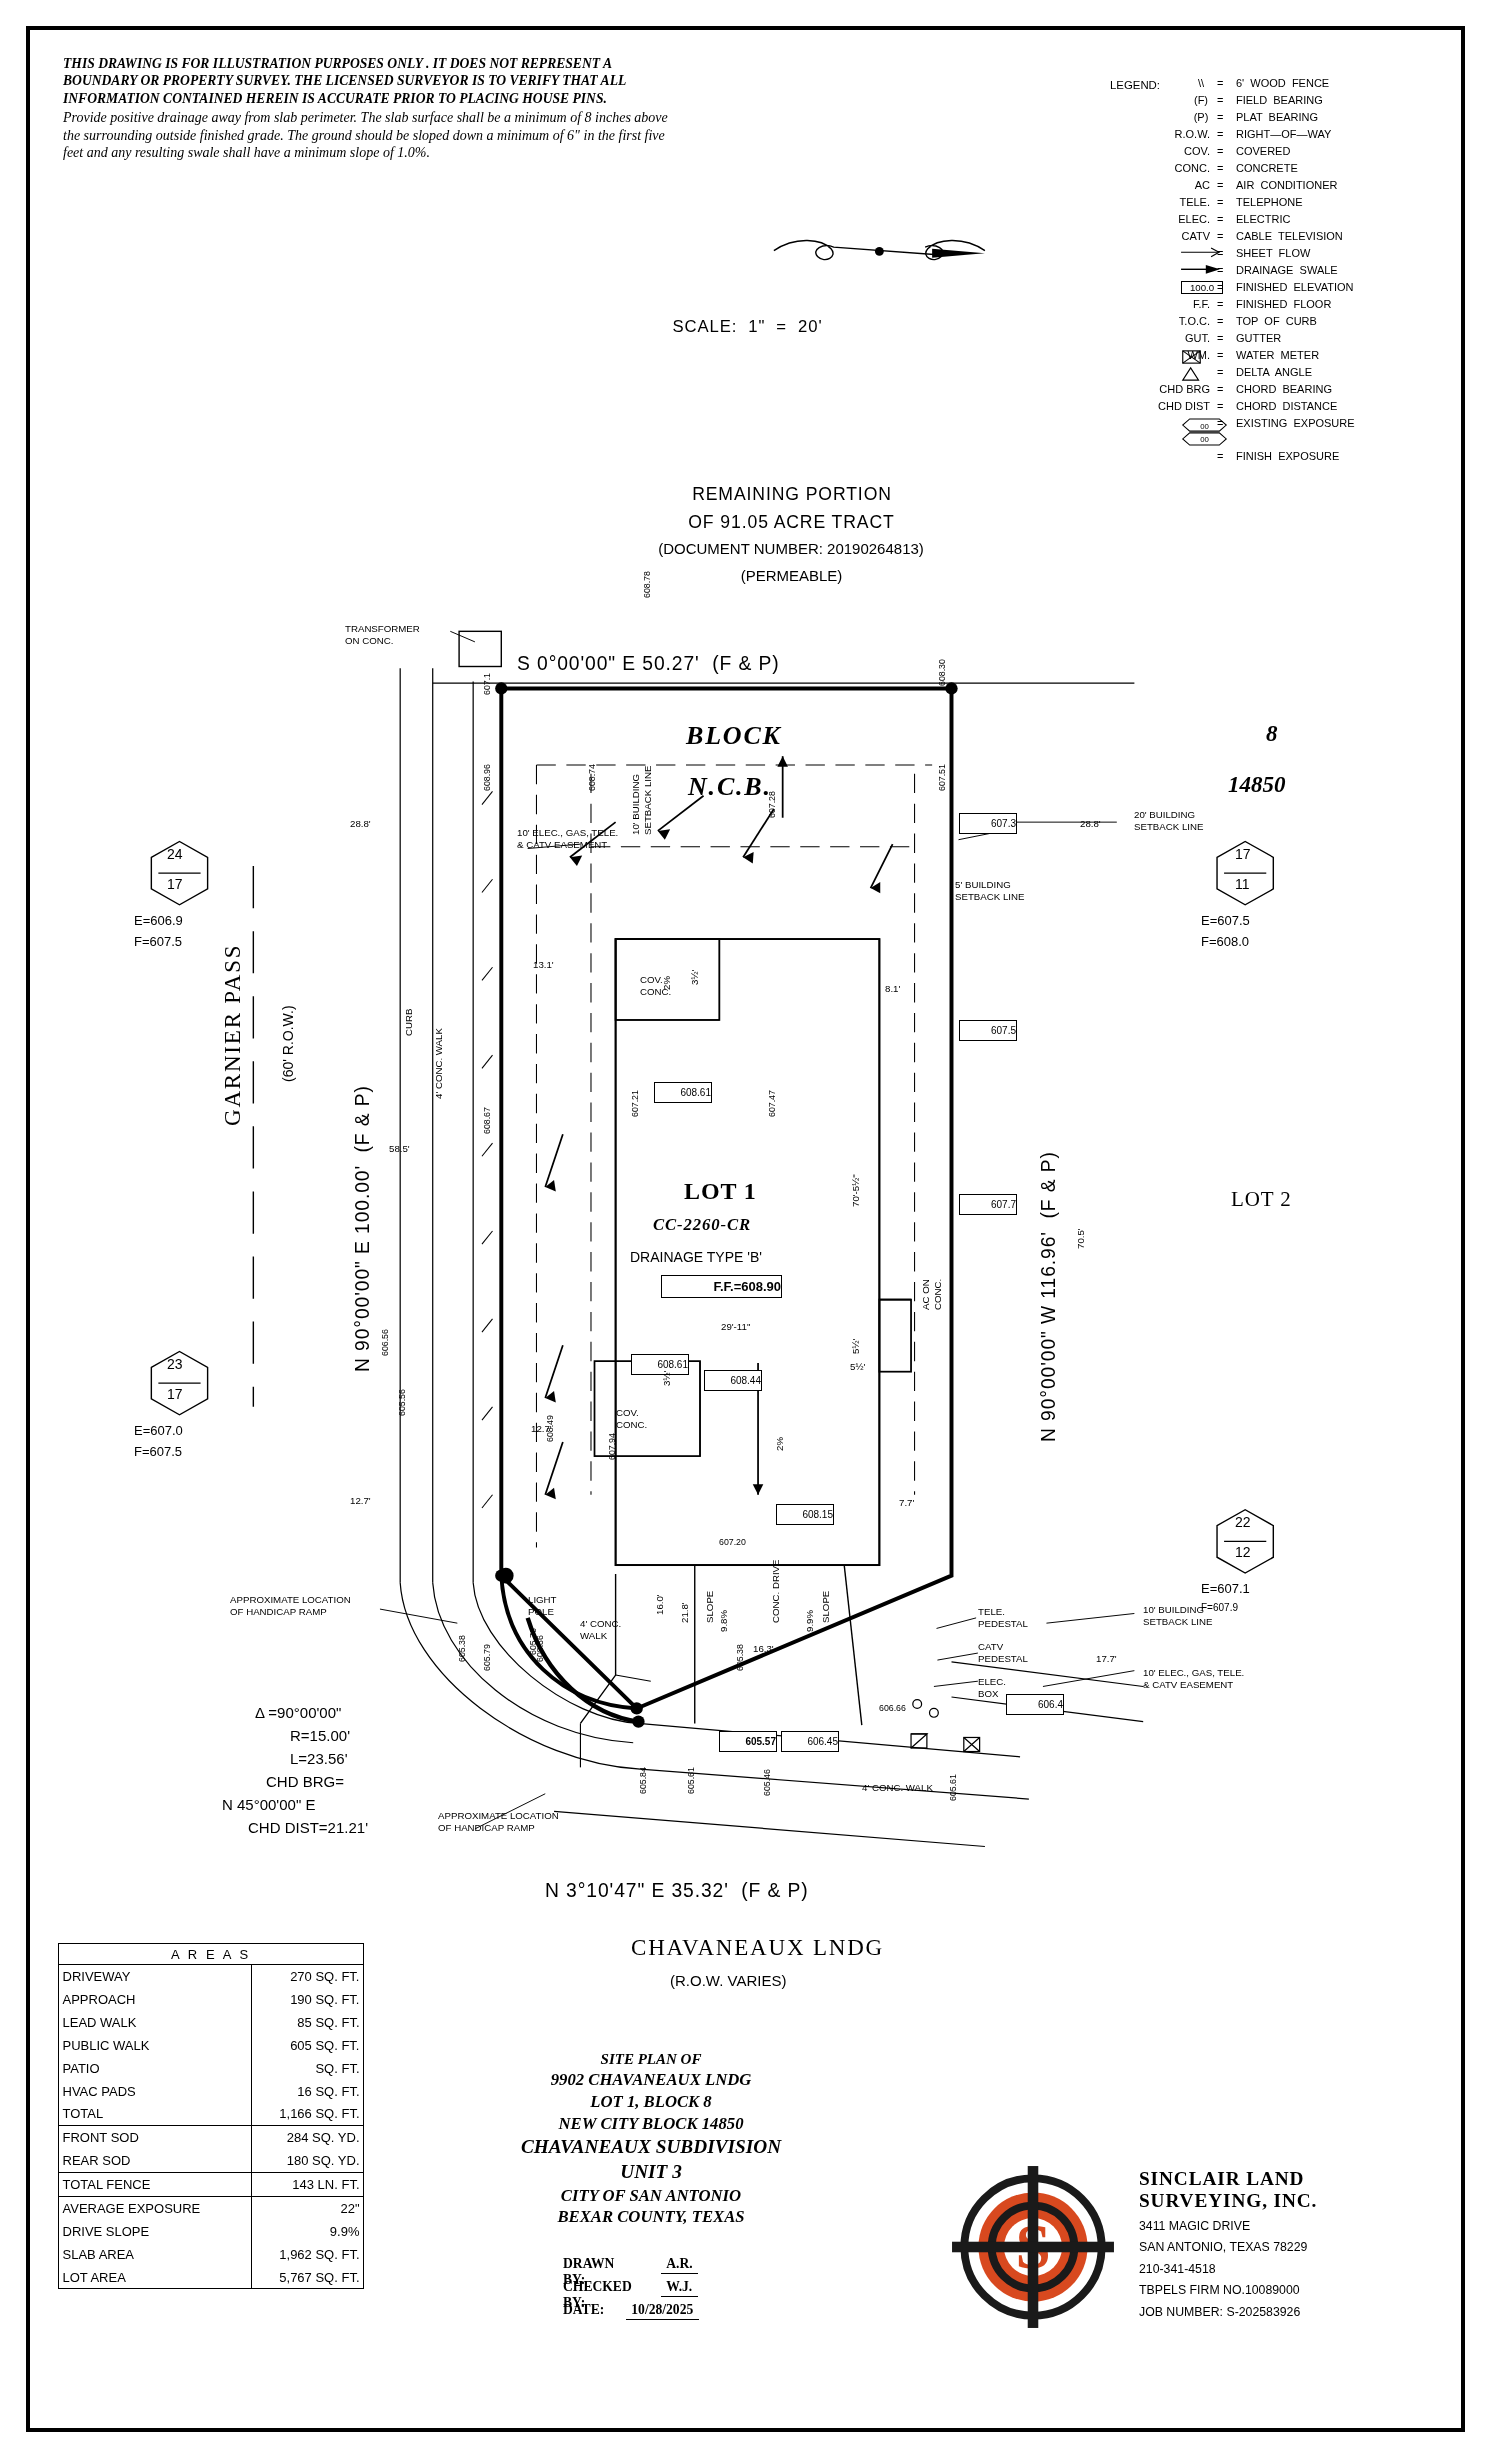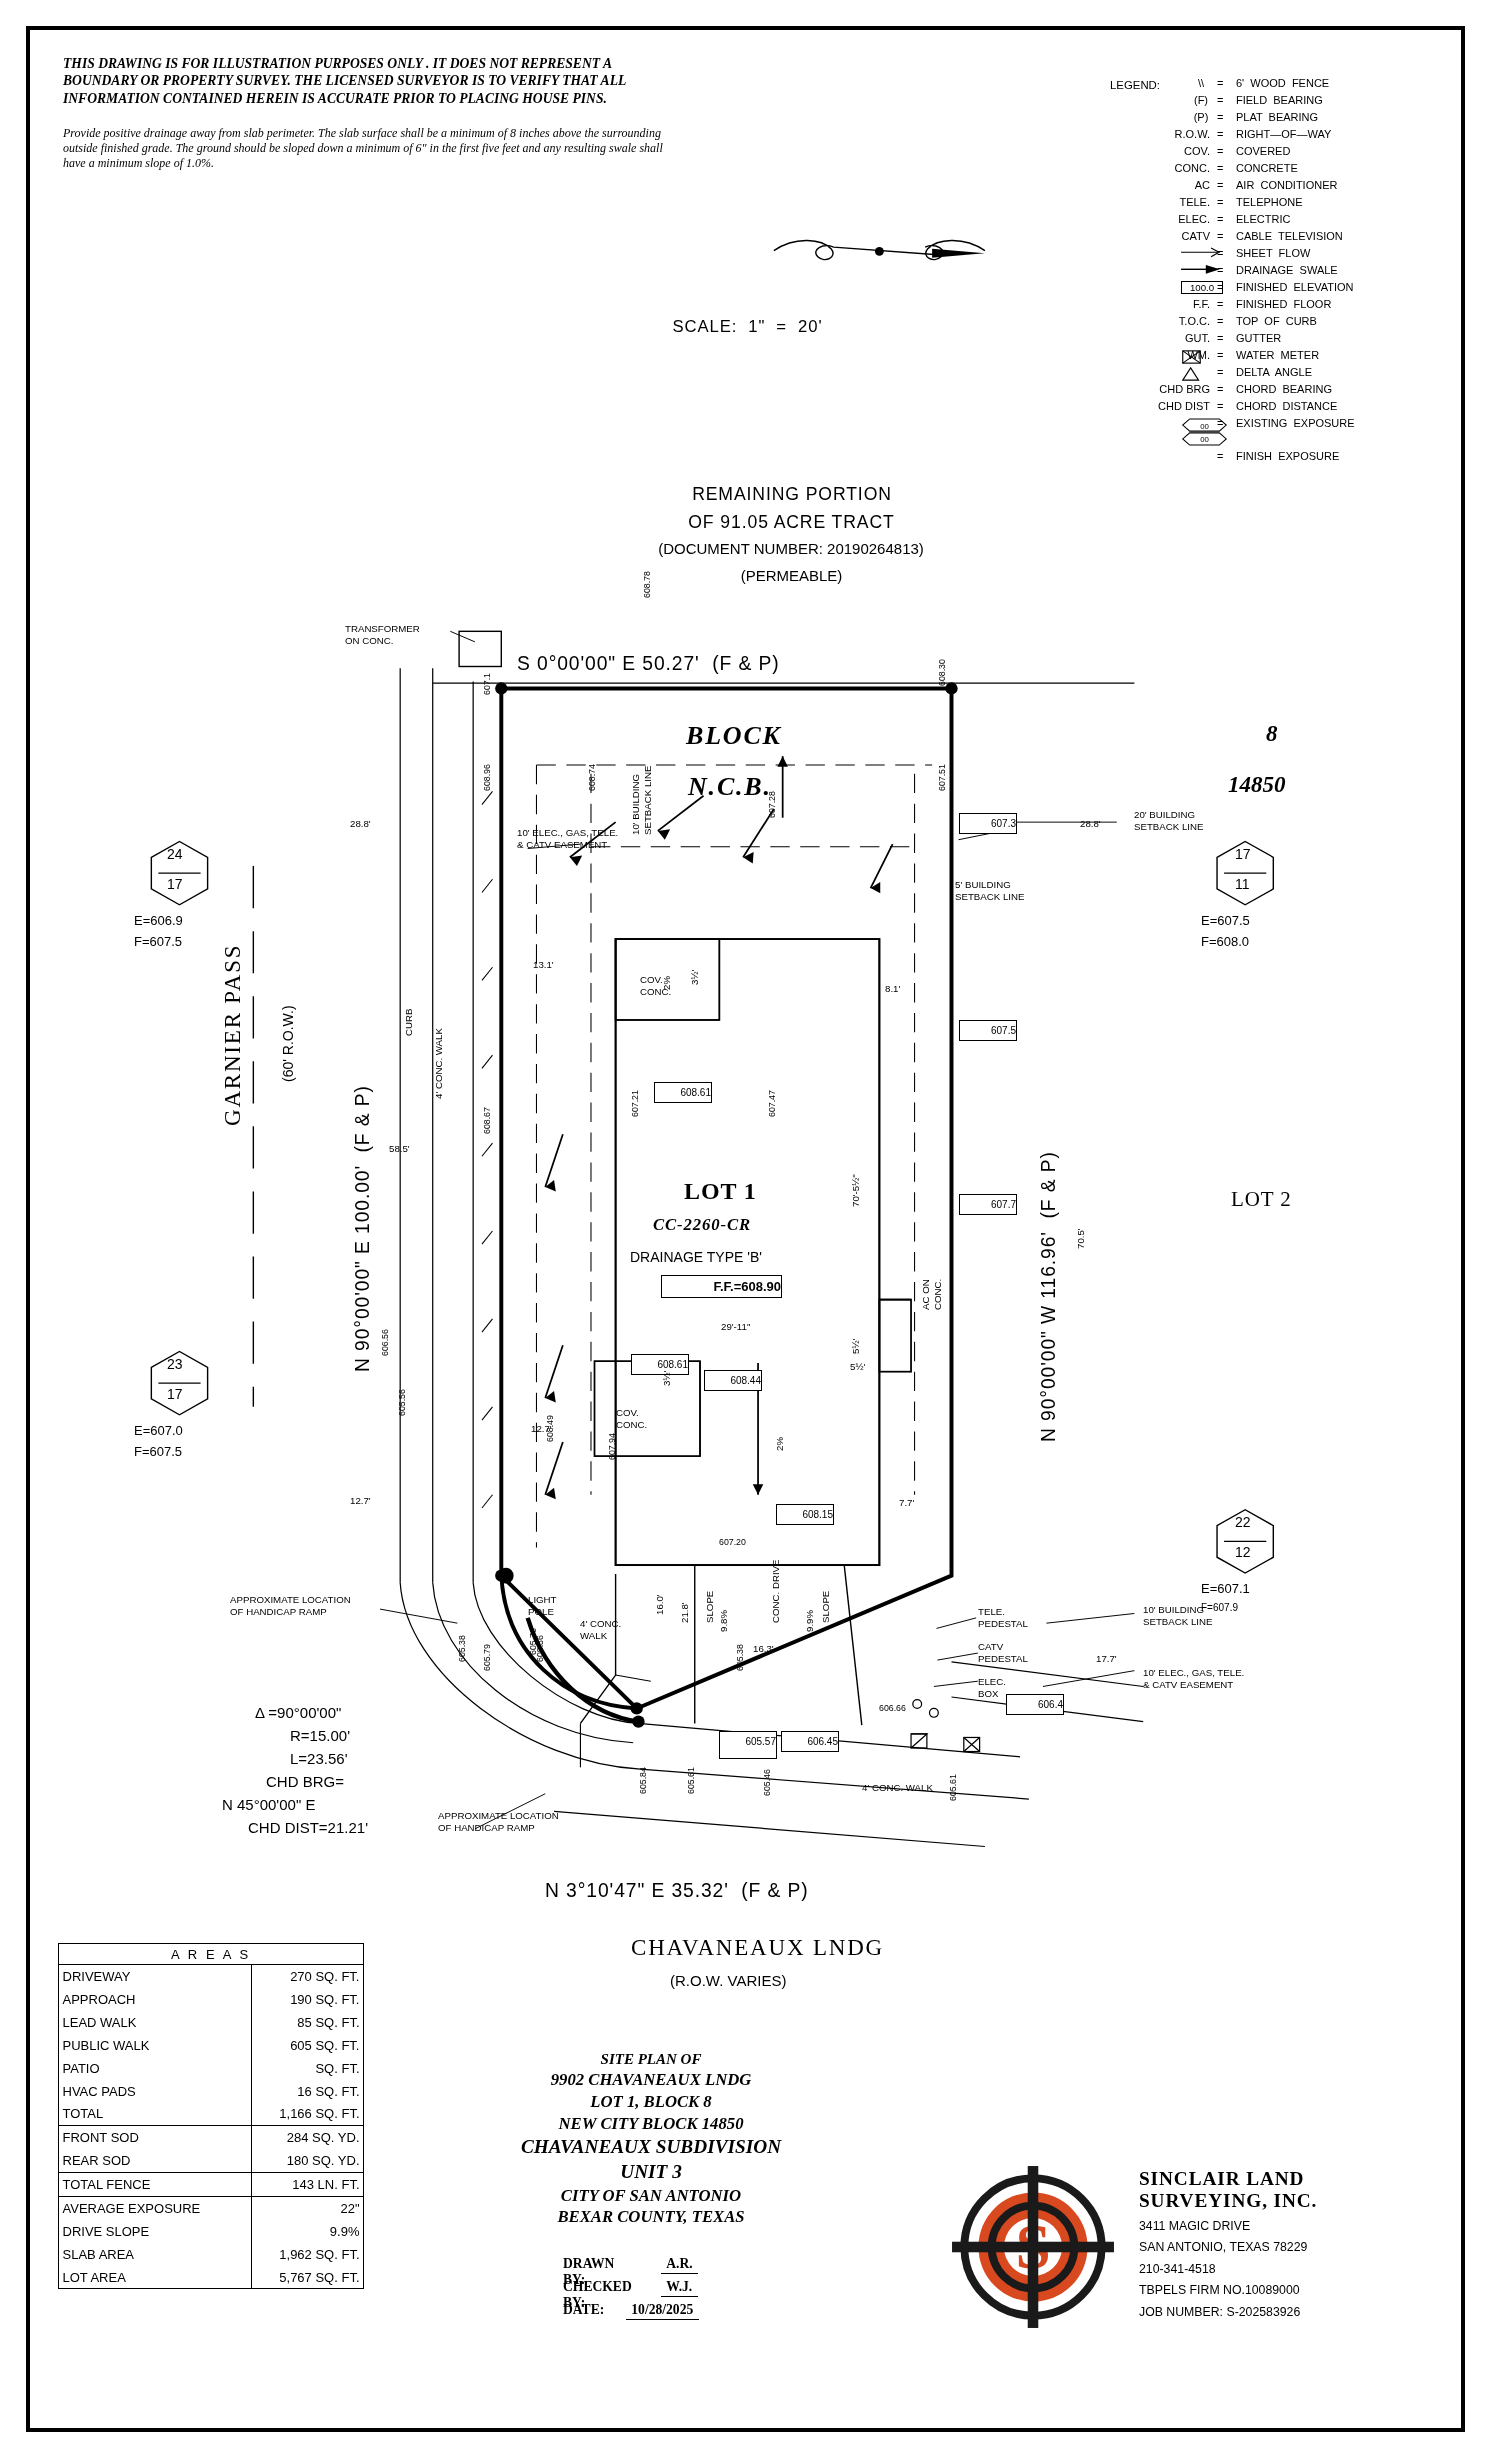--- a/index.html
+++ b/index.html
@@ -7,21 +7,21 @@
   #page{position:relative;width:1495px;height:2462px;background:#fff;overflow:hidden;}
   #border{position:absolute;left:26px;top:26px;width:1439px;height:2406px;border:4.4px solid #000;box-sizing:border-box;}
   .txt{position:absolute;white-space:pre;}
   .serif{font-family:"Liberation Serif", serif;}
   .ital{font-style:italic;}
   .b{font-weight:bold;}
   svg{position:absolute;left:0;top:0;overflow:visible;}
 
   
   #disclaimer{left:63px;top:55px;width:616px;font-family:"Liberation Serif",serif;font-style:italic;font-weight:bold;font-size:13.6px;line-height:1.28;white-space:normal;}
-  #disclaimer .small{font-weight:normal;font-size:12px;line-height:1.26;display:block;margin-top:19px;font-style:italic;}
+  #disclaimer .small{font-weight:normal;font-size:14px;line-height:1.26;display:block;margin-top:2px;font-style:italic;}
 
   
   #legend{position:absolute;left:1104px;top:77px;width:343px;font-size:11px;font-family:"Liberation Sans",sans-serif;}
   #legend .row{position:relative;height:17px;}
   #legend .lab{position:absolute;right:237px;text-align:right;white-space:pre;}
   #legend .eq{position:absolute;left:113px;}
   #legend .val{position:absolute;left:132px;white-space:pre;}
   #legend .sym{position:absolute;left:77px;width:40px;text-align:center;}
 
   .north-title{left:0;right:0;text-align:center;}
@@ -493,21 +493,21 @@
   <div class="txt m8 rot90" style="left:380px;top:1356px;">606.56</div>
   <div class="txt m8 rot90" style="left:397px;top:1416px;">605.56</div>
   <div class="txt m8 rot90" style="left:607px;top:1460px;">607.94</div>
   <div class="txt m8 rot90" style="left:545px;top:1442px;">608.49</div>
   <div class="txt m8 rot90" style="left:457px;top:1662px;">605.38</div>
   <div class="txt m8 rot90" style="left:482px;top:1671px;">605.79</div>
   <div class="txt m8 rot90" style="left:528px;top:1655px;">605.76</div>
   <div class="txt m8 rot90" style="left:735px;top:1671px;">605.38</div>
   <div class="txt m8" style="left:879px;top:1703px;">606.66</div>
   <div class="box" style="left:1006px;top:1694px;width:58px;height:21px;line-height:19.3px;">606.4</div>
-  <div class="box" style="left:719px;top:1731px;width:58px;height:28px;line-height:19.3px;">605.57</div>
+  <div class="box" style="left:719px;top:1731px;width:58px;height:21px;line-height:19.3px;font-weight:bold;">605.57</div>
   <div class="box" style="left:781px;top:1731px;width:58px;height:21px;line-height:19.3px;">606.45</div>
   <div class="txt m8 rot90" style="left:638px;top:1794px;">605.84</div>
   <div class="txt m8 rot90" style="left:686px;top:1794px;">605.61</div>
   <div class="txt m8 rot90" style="left:762px;top:1796px;">605.46</div>
   <div class="txt m8 rot90" style="left:948px;top:1801px;">605.61</div>
   <div class="txt m8 rot90" style="left:535px;top:1662px;">608.36</div>
 
   <div class="txt m9" style="left:350px;top:818px;">28.8'</div>
   <div class="txt m9" style="left:1080px;top:818px;">28.8'</div>
   <div class="txt m9" style="left:533px;top:959px;">13.1'</div>

